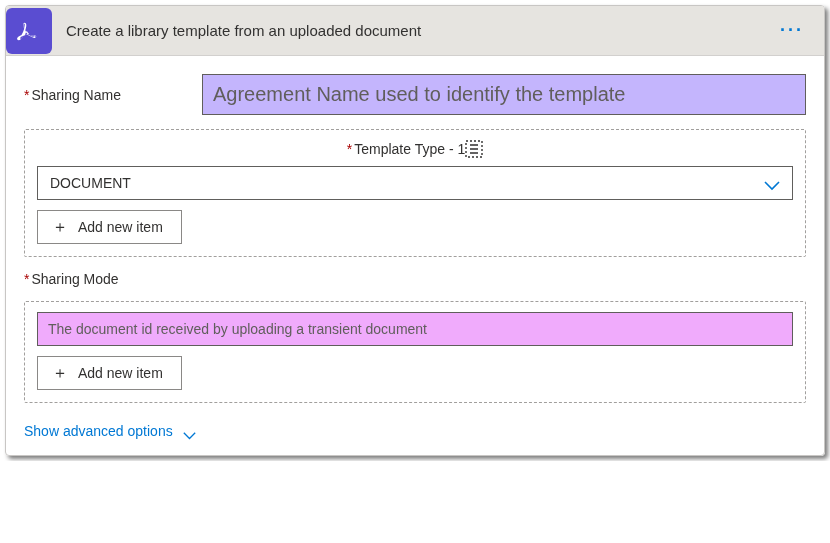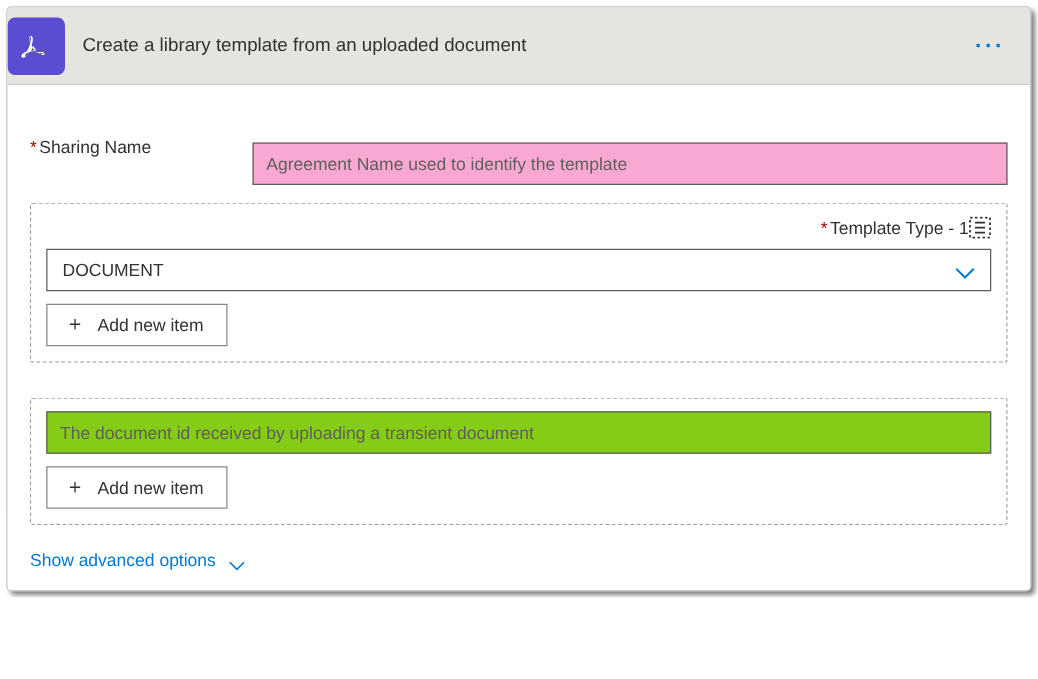--- a/index.html
+++ b/index.html
@@ -20,21 +20,21 @@
       border-radius: 4px;
       overflow: hidden;
       box-shadow: 3px 3px 4px rgba(0,0,0,0.5);
     }
     .header {
       background: #e6e4e0;
       display: flex;
       align-items: center;
       padding: 0 14px 0 0;
       border-bottom: 1px solid #d2d0ce;
-      height: 62px;
+      height: 50px;
     }
     .logo-box {
       width: 46px;
       height: 46px;
       background: #5a4dd1;
       border-radius: 6px;
       display: flex;
       align-items: center;
       justify-content: center;
       margin-right: 14px;
@@ -71,25 +71,24 @@
       color: #323130;
     }
     .req {
       color: #a80000;
       margin-right: 2px;
     }
     .text-input {
       flex: 1;
       border: 1px solid #605e5c;
       padding: 8px 10px;
-      font-size: 14px;
+      font-size: 20px;
       font-family: inherit;
       color: #605e5c;
-      background: #f9a8d4;
-      margin-top: 28px;
+      background: #c4b5fd;
     }
     .select-box {
       flex: 1;
       border: 1px solid #605e5c;
       background: #fff;
       display: flex;
       align-items: center;
       justify-content: space-between;
       padding: 8px 12px;
       cursor: pointer;
@@ -113,21 +112,21 @@
     }
     .dashed-group {
       border: 1px dashed #a19f9d;
       border-radius: 2px;
       padding: 10px 12px 12px 12px;
       margin-bottom: 14px;
     }
     .group-header {
       display: flex;
       align-items: center;
-      justify-content: flex-end;
+      justify-content: center;
       margin-bottom: 8px;
     }
     .group-label {
       font-size: 14px;
       color: #323130;
     }
     .collapse-icon {
       width: 18px;
       height: 18px;
       cursor: pointer;
@@ -163,21 +162,21 @@
       font-size: 14px;
       padding: 6px 0 4px 0;
     }
     .advanced-link .chevron {
       width: 13px;
       height: 8px;
     }
     .value-box {
       width: 100%;
       border: 1px solid #605e5c;
-      background: #84cc16;
+      background: #f0abfc;
       padding: 8px 10px;
       font-size: 14px;
       color: #605e5c;
     }
     ::placeholder {
       color: #605e5c;
       opacity: 1;
     }
   </style>
 </head>
@@ -227,20 +226,23 @@
         </span>
       </div>
       <div class="add-button">
         <span class="plus-icon">＋</span>
         <span>Add new item</span>
       </div>
     </div>
 
     
     <div class="row">
+      <div class="row-label">
+        <span class="req">*</span><span>Sharing Mode</span>
+      </div>
     </div>
 
     
     <div class="dashed-group">
       <div class="value-box">
         <span>The document id received by uploading a transient document</span>
       </div>
       <div class="add-button">
         <span class="plus-icon">＋</span>
         <span>Add new item</span>

